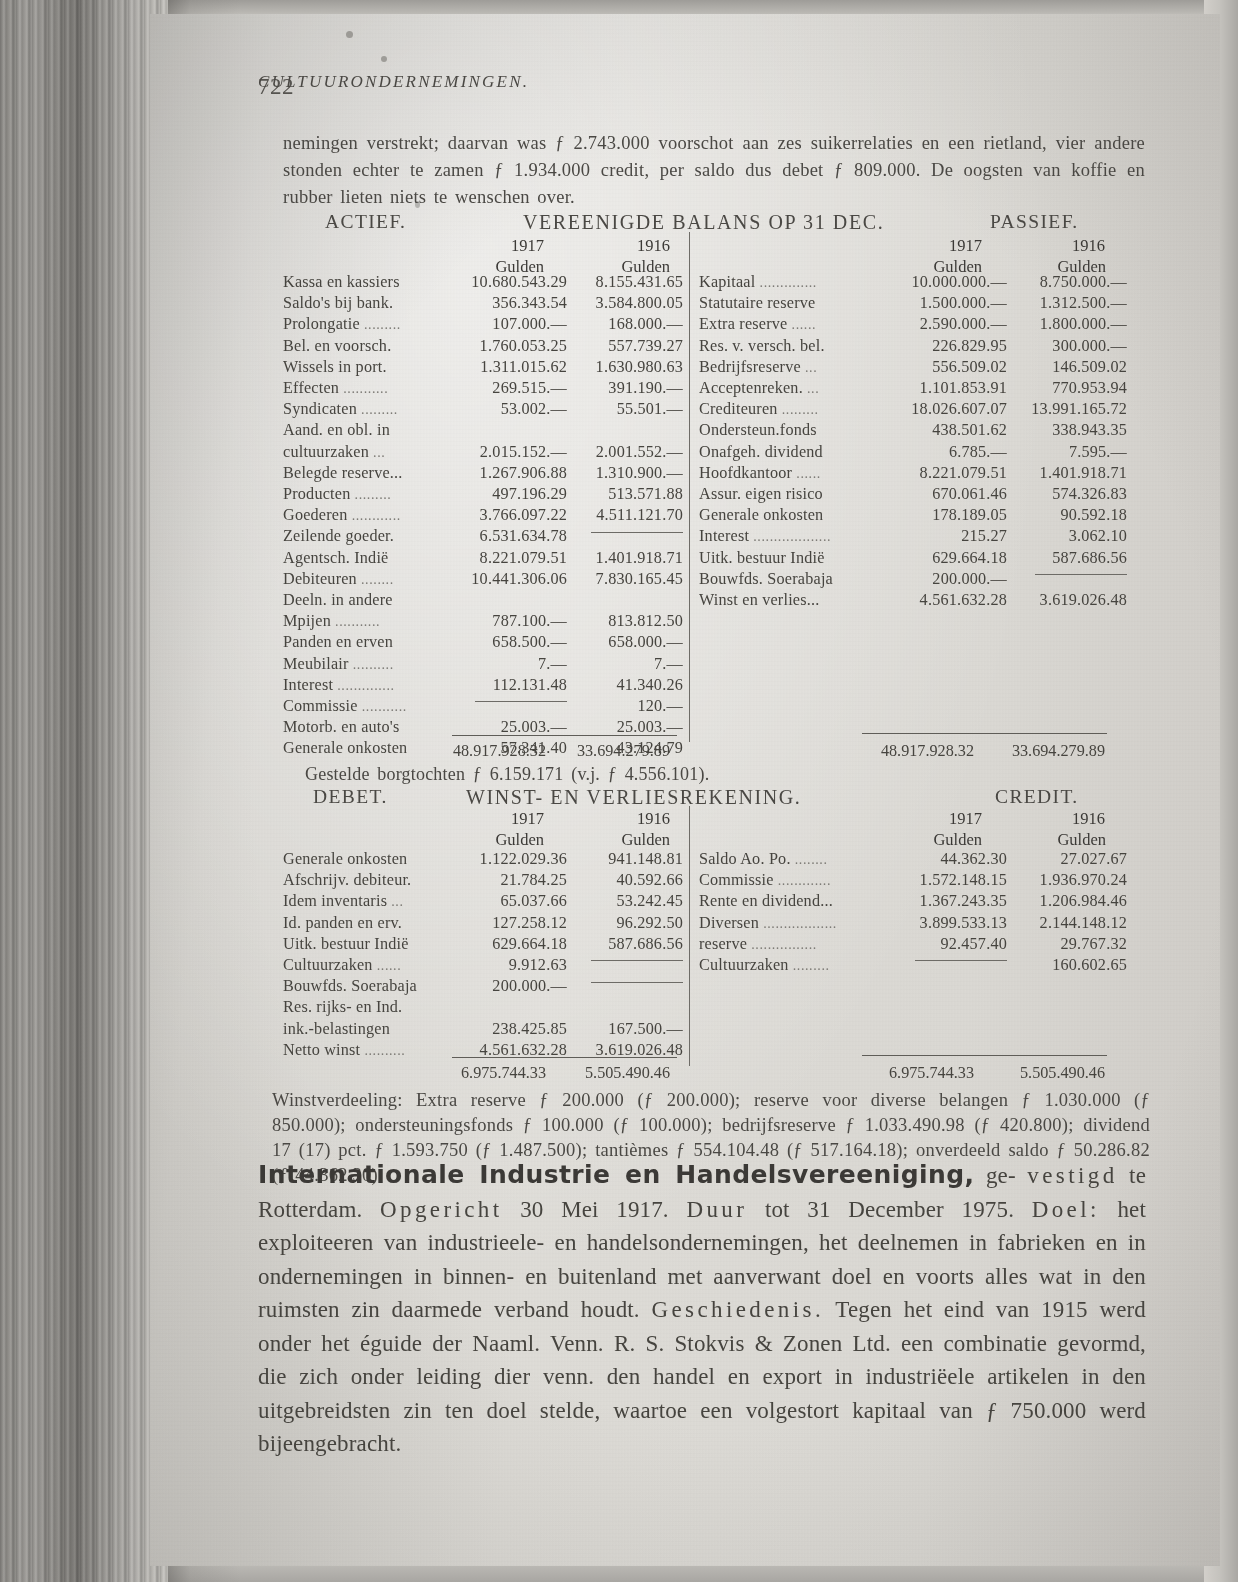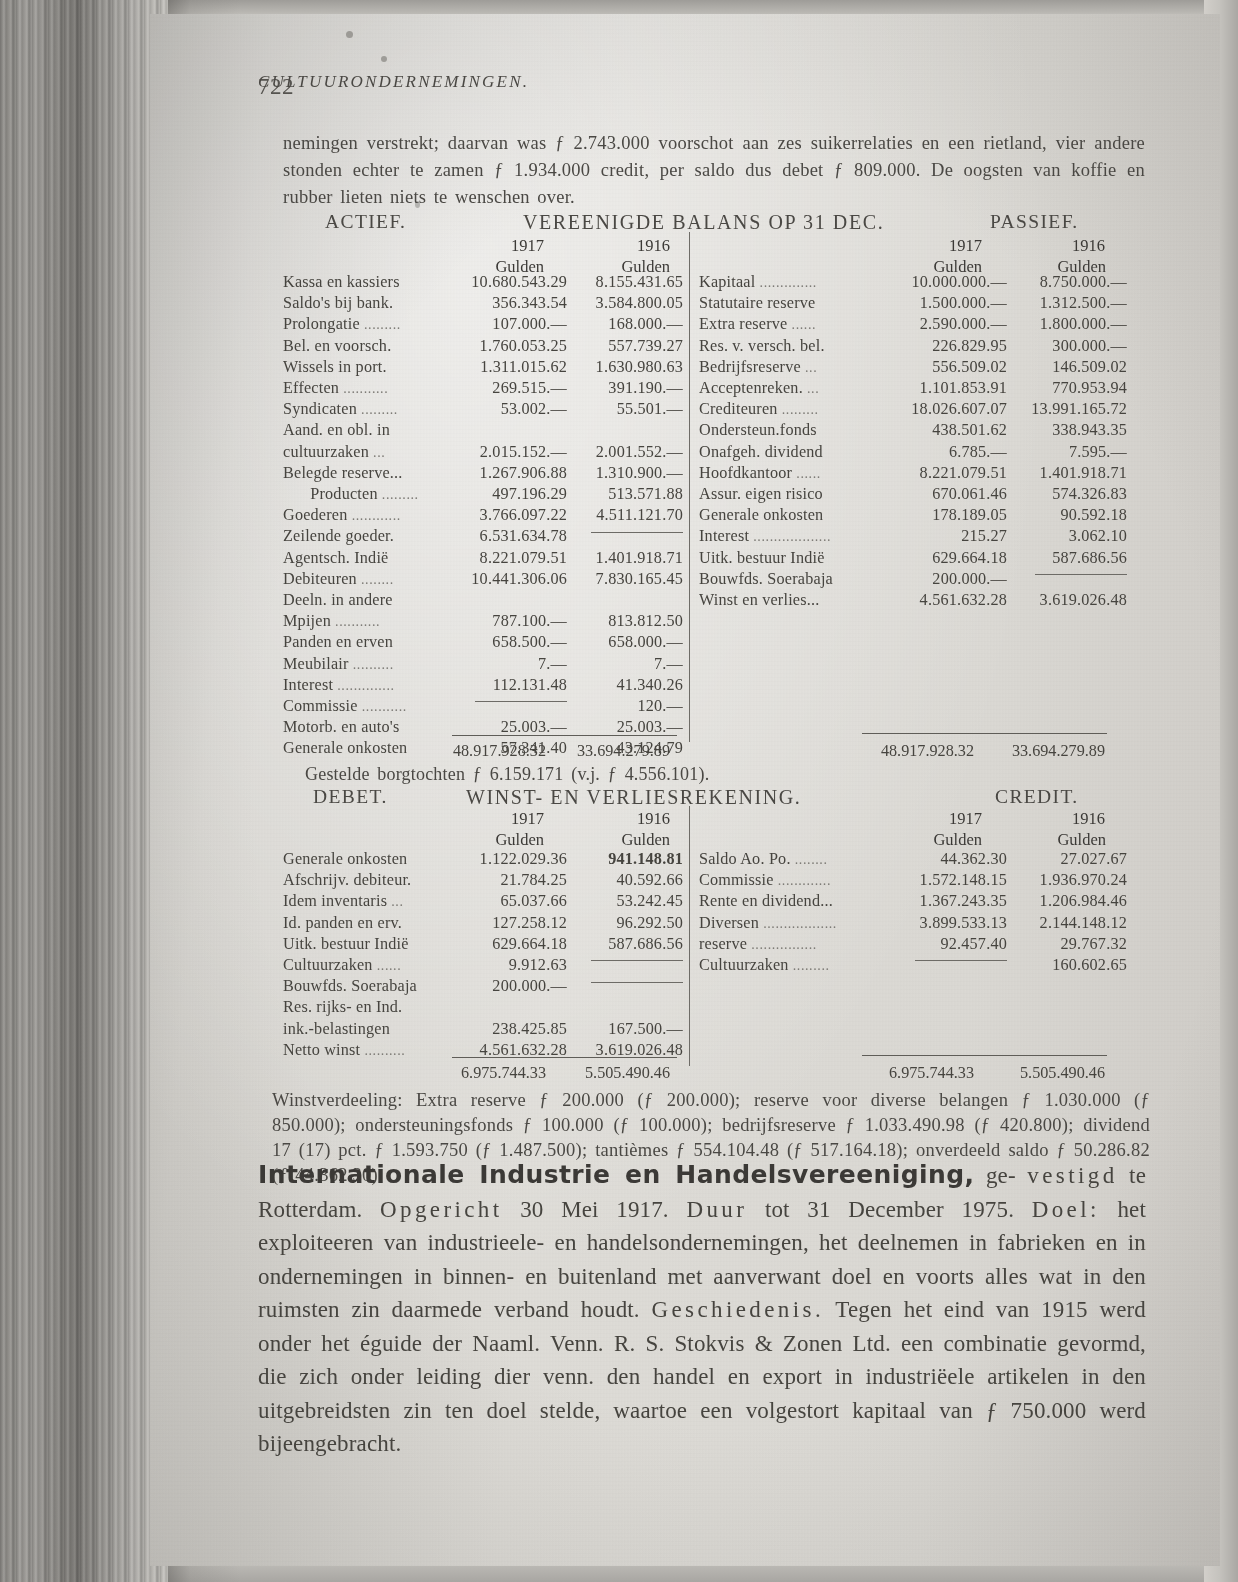--- a/index.html
+++ b/index.html
@@ -214,21 +214,21 @@
             <td class="lbl" style="width: 163px;">    cultuurzaken<span class="dots"> ...</span></td>
             <td class="num" style="width: 115px;">2.015.152.—</td>
             <td class="num" style="width: 116px;">2.001.552.—</td>
           </tr>
           <tr>
             <td class="lbl" style="width: 163px;">Belegde reserve...</td>
             <td class="num" style="width: 115px;">1.267.906.88</td>
             <td class="num" style="width: 116px;">1.310.900.—</td>
           </tr>
           <tr>
-            <td class="lbl" style="width: 163px; text-align: center;">Producten<span class="dots"> .........</span></td>
+            <td class="lbl" style="width: 163px;">Producten<span class="dots"> .........</span></td>
             <td class="num" style="width: 115px;">497.196.29</td>
             <td class="num" style="width: 116px;">513.571.88</td>
           </tr>
           <tr>
             <td class="lbl" style="width: 163px;">Goederen<span class="dots"> ............</span></td>
             <td class="num" style="width: 115px;">3.766.097.22</td>
             <td class="num" style="width: 116px;">4.511.121.70</td>
           </tr>
           <tr>
             <td class="lbl" style="width: 163px;">Zeilende goeder.</td>
@@ -399,21 +399,21 @@
   <div class="colyear" style="position:absolute;left:992px;top:830px;width:114px;">Gulden</div>
 
   <div class="vline" style="left:689px;top:806px;height:260px;"></div>
 
   <div class="fin" style="left:283px;top:849px;">
     <table>
         <tbody>
           <tr>
             <td class="lbl" style="width: 163px;">Generale onkosten</td>
             <td class="num" style="width: 115px;">1.122.029.36</td>
-            <td class="num" style="width: 116px; font-weight: bold;">941.148.81</td>
+            <td class="num" style="width: 116px;">941.148.81</td>
           </tr>
           <tr>
             <td class="lbl" style="width: 163px;">Afschrijv. debiteur.</td>
             <td class="num" style="width: 115px;">21.784.25</td>
             <td class="num" style="width: 116px;">40.592.66</td>
           </tr>
           <tr>
             <td class="lbl" style="width: 163px;">Idem inventaris<span class="dots"> ...</span></td>
             <td class="num" style="width: 115px;">65.037.66</td>
             <td class="num" style="width: 116px;">53.242.45</td>

